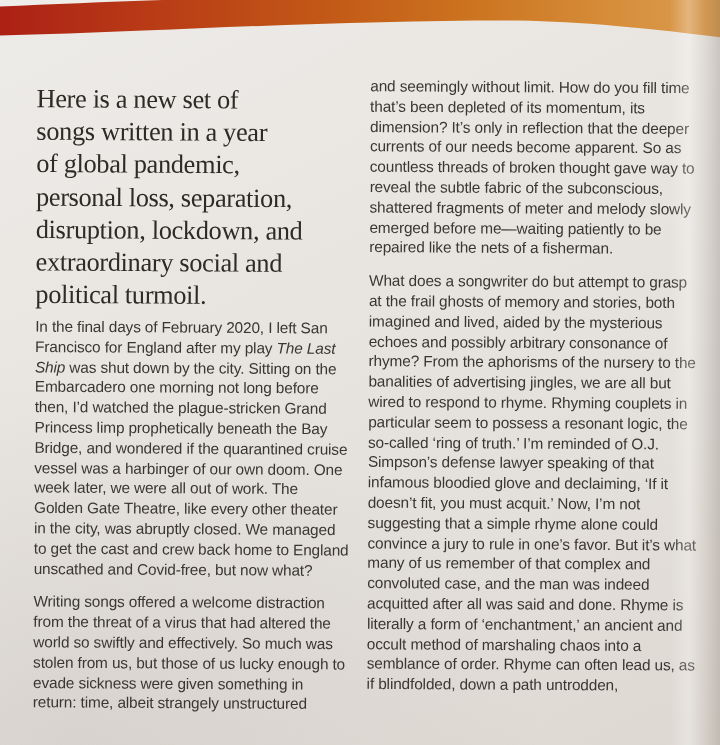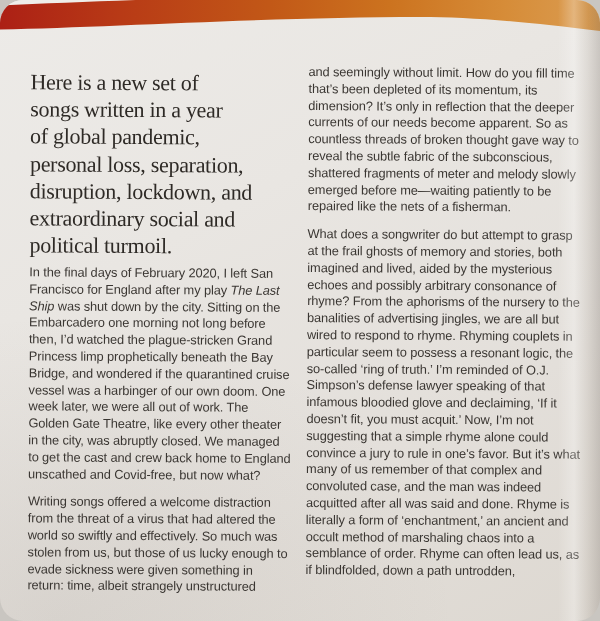--- a/index.html
+++ b/index.html
@@ -9,21 +9,20 @@
   }
   .photo {
     position: relative;
     width: 600px;
     height: 621px;
     overflow: hidden;
     background:
       radial-gradient(120% 90% at 10% 100%, rgba(110,100,90,0.10), rgba(0,0,0,0) 55%),
       linear-gradient(152deg, #edebe8 0%, #e9e6e2 35%, #e3dfda 70%, #ddd8d1 100%);
     font-family: "Liberation Sans", sans-serif;
-    border-radius: 23px;
   }
   .band-svg {
     position: absolute;
     top: 0; left: 0;
     width: 600px;
     height: 64px;
     display: block;
   }
   .content {
     position: absolute;

